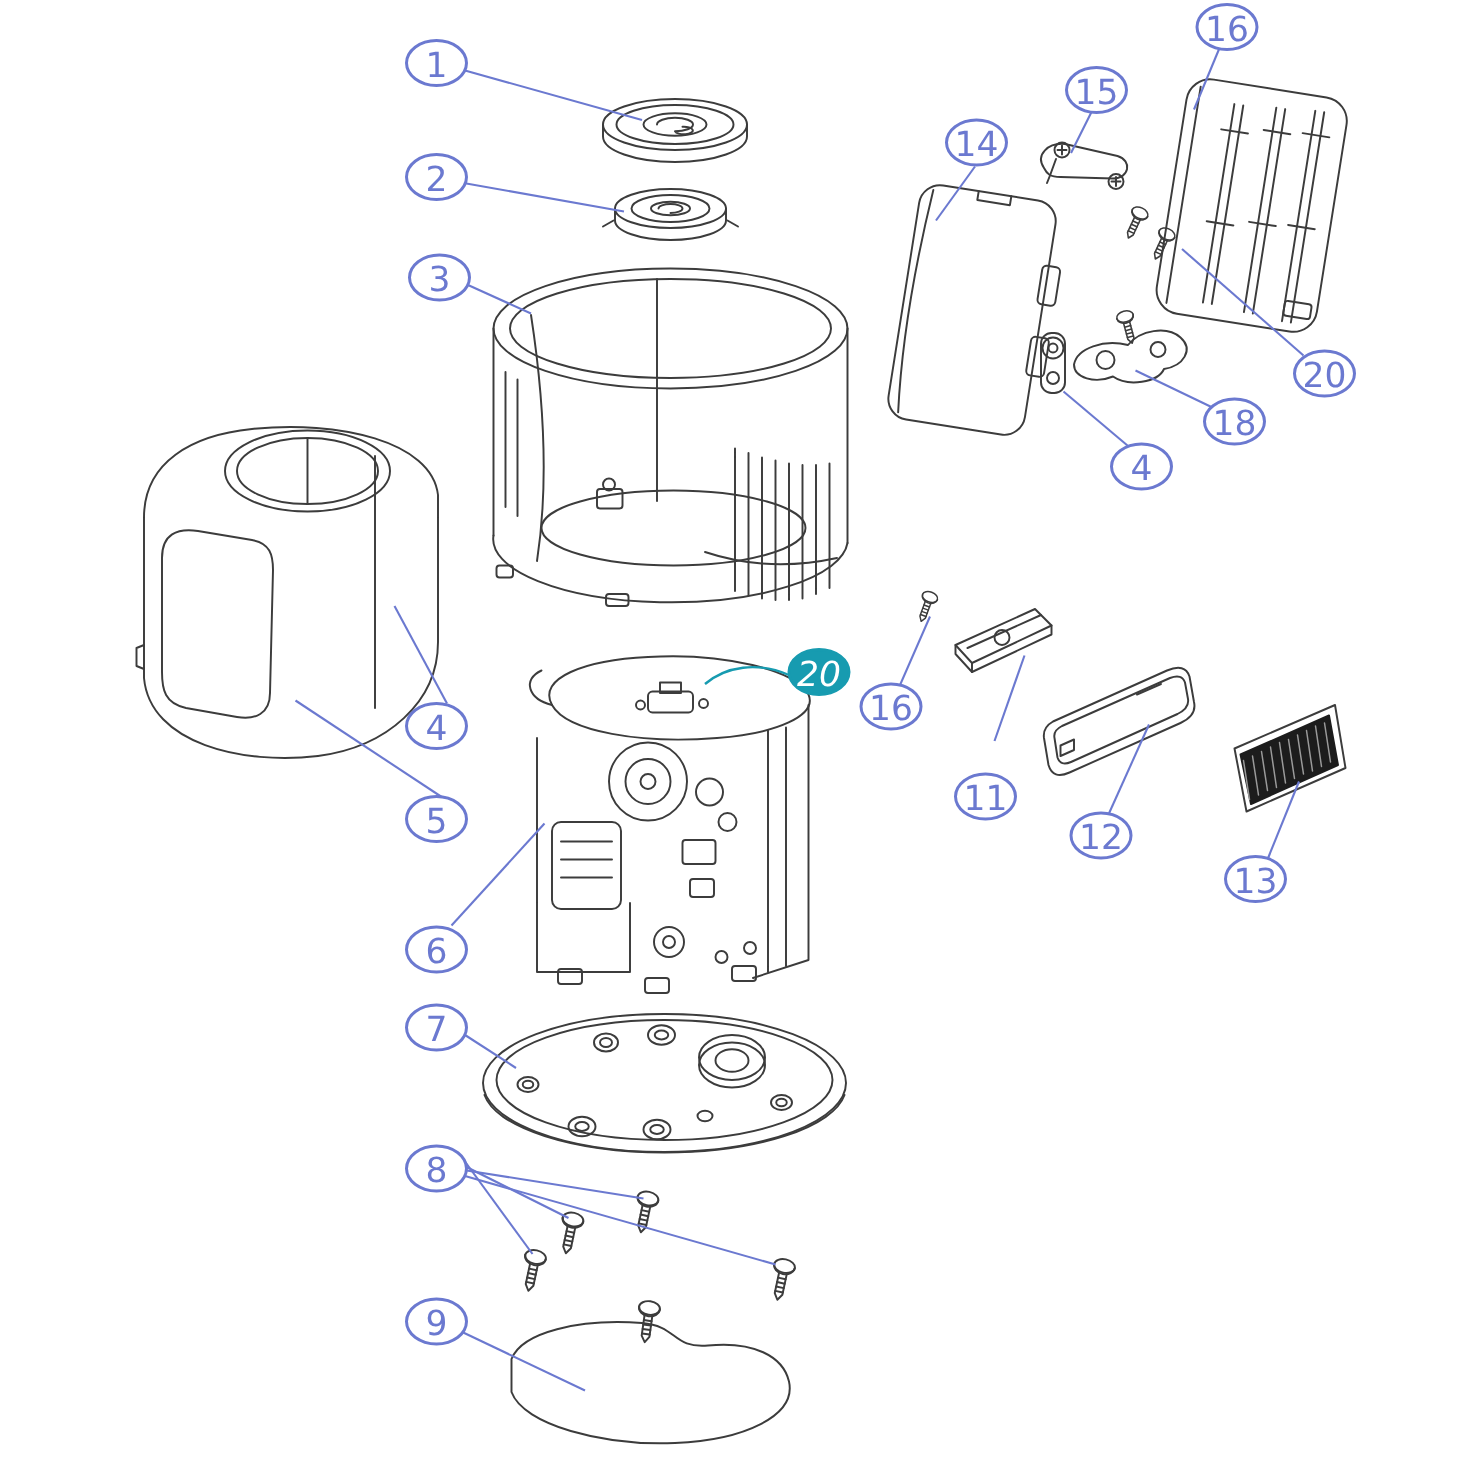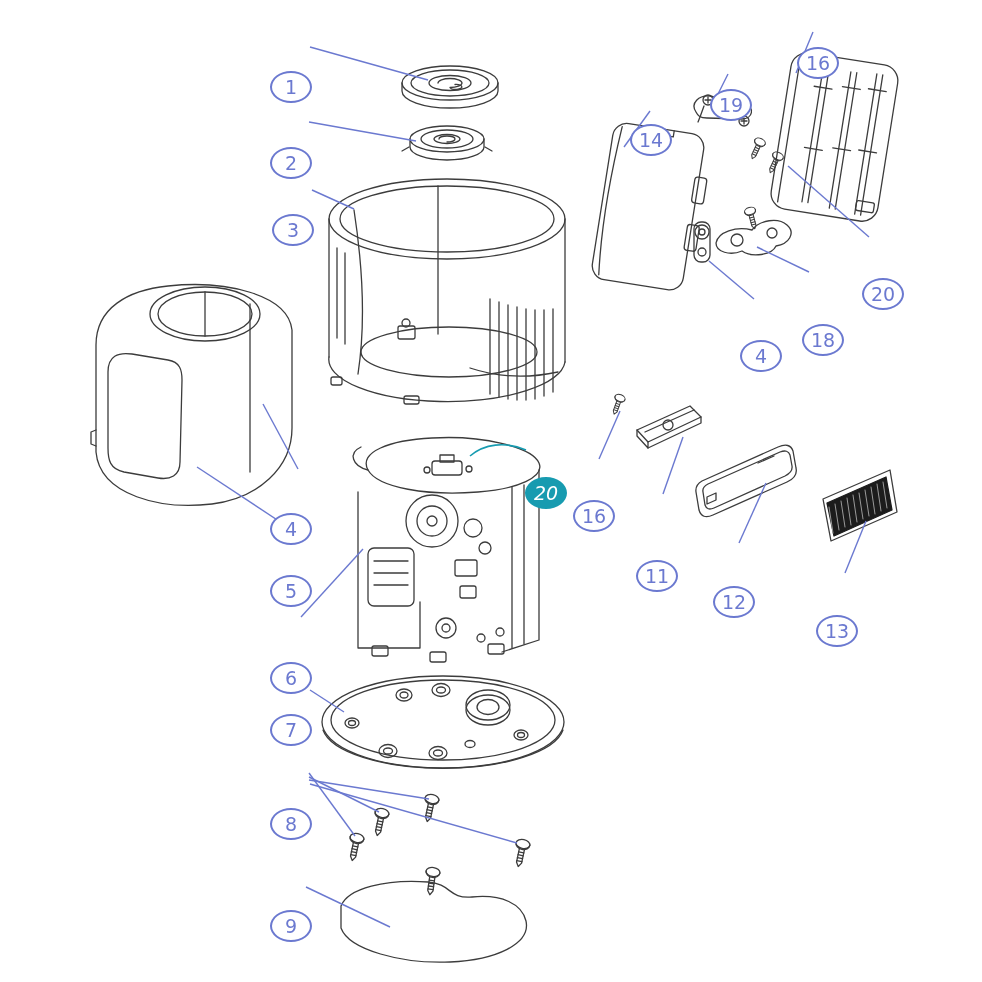--- a/index.html
+++ b/index.html
@@ -13,24 +13,23 @@
     stroke-linecap:round; stroke-linejoin:round;
   }
   .draw .dark { fill:#1c1c1c; stroke:#1c1c1c; }
   .draw .ribs { stroke:#9a9a9a; stroke-width:1; }
   .leaders line, .leaders path { fill:none; stroke:var(--callout-color,#6b79d0); stroke-width:1.4; }
   .leaders .hl { stroke:var(--highlight-fill,#179bb0); stroke-width:1.6; }
   .callout {
     position:absolute; width:42px; height:32px; transform:translate(-50%,-50%);
     border:2px solid var(--callout-color,#6b79d0); border-radius:50%;
     background:#ffffff; color:var(--callout-color,#6b79d0);
-    display:flex; align-items:center; justify-content:center;
-    font-size:19px; line-height:1; cursor:pointer; box-sizing:border-box;
+    display:flex; align-items:flex-end; justify-content:center;
+    font-size:23px; line-height:1; cursor:pointer; box-sizing:border-box;
     user-select:none;
-    margin-top:45px;
   }
   .callout.highlight {
     background:var(--highlight-fill,#179bb0);
     border-color:var(--highlight-fill,#179bb0);
     color:var(--highlight-text,#ffffff);
     font-style:italic;
   }
 </style>
 </head>
 <body>
@@ -291,29 +290,29 @@
   <div class="callout" style="left:734px; top:557px">
       <span>12</span>
     </div>
   <div class="callout" style="left:837px; top:586px">
       <span>13</span>
     </div>
   <div class="callout" style="left:651px; top:95px">
       <span>14</span>
     </div>
   <div class="callout" style="left:731px; top:60px">
-      <span>19</span>
+      <span>15</span>
     </div>
   <div class="callout" style="left:818px; top:18px">
       <span>16</span>
     </div>
   <div class="callout" style="left:761px; top:311px">
       <span>4</span>
     </div>
-  <div class="callout" style="left:823px; top:295px">
+  <div class="callout" style="left:823px; top:281px">
       <span>18</span>
     </div>
   <div class="callout" style="left:883px; top:249px">
       <span>20</span>
     </div>
   <div class="callout highlight" style="left:546px; top:448px">
       <span>20</span>
     </div>
 
 </div>

